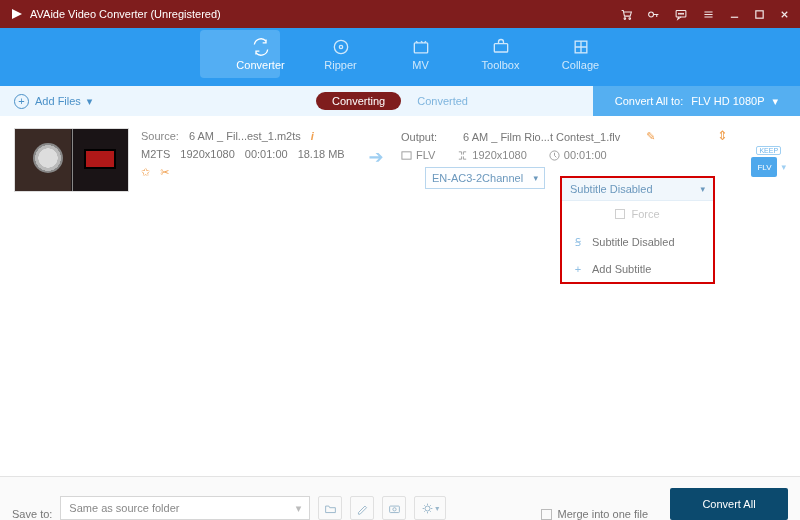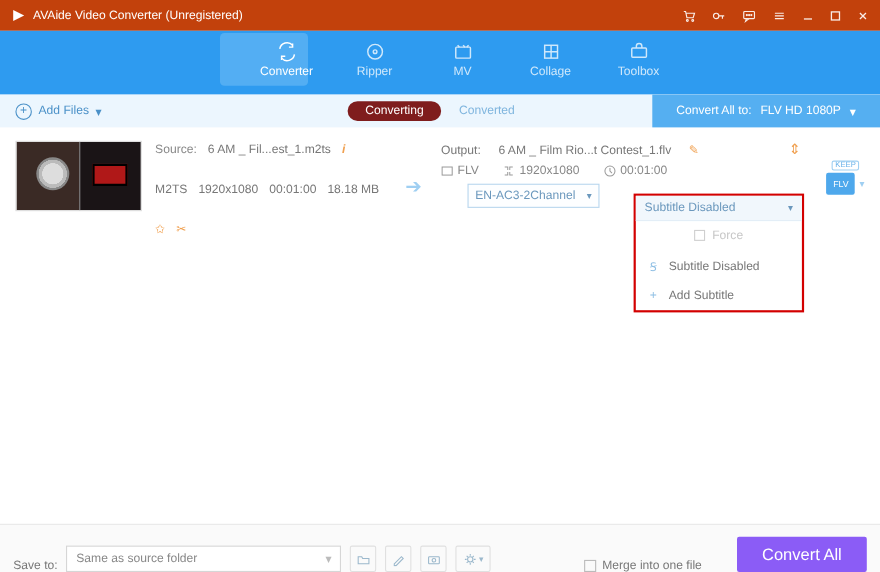--- a/index.html
+++ b/index.html
@@ -1,20 +1,20 @@
 <!DOCTYPE html>
 <html><head>
 <meta charset="utf-8">
 <style>
 * { margin: 0; padding: 0; box-sizing: border-box; font-family: "Segoe UI", Arial, sans-serif; }
 body { width: 800px; height: 520px; background: #f5f5f5; overflow: hidden; position: relative; }
 .window { width: 800px; height: 520px; background: #fff; display: flex; flex-direction: column; }
 
 
-.titlebar { height: 28px; background: #c2410c; display: flex; align-items: center; padding: 0 10px; color: #fff; font-size: 11px; }
+.titlebar { height: 28px; background: #7f1d1d; display: flex; align-items: center; padding: 0 10px; color: #fff; font-size: 11px; }
 .titlebar .logo { margin-right: 6px; }
 .titlebar .title { flex: 1; }
 .titlebar .sys { display: flex; gap: 14px; align-items: center; }
 .titlebar .sys span { cursor: pointer; opacity: .9; }
 
 
 .toolbar { height: 58px; background: #2e9bf0; display: flex; justify-content: center; align-items: flex-start; padding-top: 2px; }
 .tool { width: 80px; height: 48px; color: #cfe8fb; display: flex; flex-direction: column; align-items: center; justify-content: center; font-size: 11px; border-radius: 4px; cursor: pointer; gap: 2px; padding-left: 41px; }
 .tool.active { background: #53aef3; color: #fff; }
 .tool svg { width: 20px; height: 20px; }
@@ -31,29 +31,29 @@
 .convert-all-to .caret { color: #fff; }
 .subbar-outer { position: relative; }
 
 
 .content { flex: 1; background: #fff; position: relative; }
 .item { display: flex; padding: 12px 14px 8px; gap: 12px; }
 .thumb { width: 115px; height: 64px; background: linear-gradient(90deg,#3a2a25 0 50%,#1a1416 50% 100%); position: relative; border: 1px solid #ddd; }
 .thumb::before { content:""; position:absolute; left:50%; top:0; bottom:0; width:1px; background:#888; }
 .clock { position:absolute; left:18px; top:14px; width:30px; height:30px; background:radial-gradient(circle,#ddd 0 45%,#bbb 46% 60%,#888 61% 100%); border-radius:50%; }
 .redblk { position:absolute; right:12px; top:20px; width:32px; height:20px; background:#b01818; box-shadow:0 0 0 2px #000 inset; }
-.meta { flex: 0 0 210px; font-size: 11px; color: #777; display:flex; flex-direction:column; gap:24px; padding-top:2px;}
+.meta { flex: 0 0 210px; font-size: 11px; color: #777; display:flex; flex-direction:column; gap:6px; padding-top:2px;}
 .meta .row { display:flex; gap:10px; align-items:center; }
 .meta .src { color:#888; }
 .meta .info-i { color:#f0a050; font-style:italic; font-weight:bold; }
 .meta .pin { color:#f0a050; }
 .meta .scis { color:#f0a050; }
 .arrow { width:26px; align-self:center; color:#9fcff2; font-size:18px; text-align:center; margin-top:-6px;}
 .out { flex:1; font-size:11px; color:#777; display:flex; flex-direction:column; gap:6px; padding-top:2px; position:relative;}
-.out .row { display:flex; align-items:center; gap:16px; }
+.out .row { display:flex; align-items:center; gap:26px; }
 .out .edit { color:#f0a050; }
 .out .spec { display:flex; gap:22px; align-items:center; color:#888;}
 .out .spec span { display:flex; gap:4px; align-items:center;}
 .selects { display:flex; gap:10px; }
 .sel { height:22px; border:1px solid #b8d6ee; background:#fdfeff; color:#6b98bd; font-size:11px; display:flex; align-items:center; padding:0 6px; position:relative; cursor:pointer; min-width:120px; justify-content:space-between;margin-left:24px;}
 .sel .caret { color:#6b98bd; font-size:9px;}
 .badge-area { position:absolute; right:0; top:18px; display:flex; flex-direction:column; align-items:center; gap:2px;}
 .keep { font-size:7px; color:#6bb3ea; border:1px solid #9fcff2; padding:0 2px; border-radius:2px;}
 .flvbox { width:26px; height:20px; background:#4ea8ec; color:#fff; font-size:8px; display:flex; align-items:center; justify-content:center; border-radius:2px;}
 .side-caret { color:#9fcff2; font-size:9px; margin-left:4px;}
@@ -66,21 +66,21 @@
 .dropdown .opt.disabled { color:#c7c7c7; justify-content:center; gap:6px;}
 .dropdown .chk { width:10px; height:10px; border:1px solid #cfcfcf;}
 .dropdown .ic { color:#8fbfe4; width:12px; text-align:center;}
 
 
 .bottom { height:44px; border-top:1px solid #e3e3e3; background:#fafafa; display:flex; align-items:flex-end; padding:0 12px; font-size:11px; color:#777; gap:8px;}
 .bottom .save-sel { flex:0 0 250px; height:24px; border:1px solid #d6d6d6; background:#fff; display:flex; align-items:center; padding:0 8px; justify-content:space-between; color:#888;}
 .bottom .ibtn { width:24px; height:24px; border:1px solid #e0e0e0; border-radius:2px; display:flex; align-items:center; justify-content:center; color:#9bb8cc; cursor:pointer; font-size:12px;}
 .bottom .merge { margin-left:auto; display:flex; align-items:center; gap:6px;}
 .bottom .merge .cb { width:11px; height:11px; border:1px solid #bbb;}
-.convert-btn { width:118px; height:32px; background:#8b5cf6; color:#fff; font-size:15px; display:flex; align-items:center; justify-content:center; border-radius:2px; margin-left:24px; cursor:pointer;}
+.convert-btn { width:118px; height:32px; background:#0c4a6e; color:#fff; font-size:11px; display:flex; align-items:center; justify-content:center; border-radius:2px; margin-left:14px; cursor:pointer;}
 
 svg { display:block; }
 </style>
 </head>
 <body>
 
 <div class="window">
 
   <div class="titlebar">
     <span class="logo">
@@ -152,31 +152,31 @@
     </div>
     <div class="tool">
       <svg viewBox="0 0 24 24" fill="none" stroke="#cfe8fb" stroke-width="1.6">
           <rect x="4" y="7" width="16" height="12" rx="1"></rect>
           <path d="M6 5l2 2M12 5l2 2M18 5l-2 2"></path>
         </svg>
       <span>MV</span>
     </div>
     <div class="tool">
       <svg viewBox="0 0 24 24" fill="none" stroke="#cfe8fb" stroke-width="1.6">
+          <rect x="4" y="8" width="16" height="10" rx="1"></rect>
+          <path d="M9 8V6a3 3 0 016 0v2"></path>
+        </svg>
+      <span>Toolbox</span>
+    </div>
+    <div class="tool">
+      <svg viewBox="0 0 24 24" fill="none" stroke="#cfe8fb" stroke-width="1.6">
           <rect x="5" y="5" width="14" height="14"></rect>
           <path d="M12 5v14M5 12h14"></path>
         </svg>
       <span>Collage</span>
-    </div>
-    <div class="tool">
-      <svg viewBox="0 0 24 24" fill="none" stroke="#cfe8fb" stroke-width="1.6">
-          <rect x="4" y="8" width="16" height="10" rx="1"></rect>
-          <path d="M9 8V6a3 3 0 016 0v2"></path>
-        </svg>
-      <span>Toolbox</span>
     </div>
   </div>
 
   <div class="subbar subbar-outer">
     <div class="addfiles">
       <span class="plus">+</span>
       <span>Add Files</span>
       <span>▾</span>
     </div>
     <div class="pill-group">
@@ -255,21 +255,21 @@
             <span class="caret">▾</span>
           </div>
           <div class="sel" style="visibility:hidden">
             <span>Subtitle Disabled</span>
               <span class="caret">▾</span>
           </div>
         </div>
       </div>
     </div>
 
-    <div class="dropdown" style="left:576px; top:60px;">
+    <div class="dropdown" style="left:560px; top:60px;">
       <div class="hdr">
         <span>Subtitle Disabled</span>
         <span class="caret" style="font-size:9px;color:#6b98bd">▾</span>
       </div>
       <div class="opt disabled">
         <span class="chk"></span>
         <span>Force</span>
       </div>
       <div class="opt">
         <span class="ic">Ꞩ</span>

